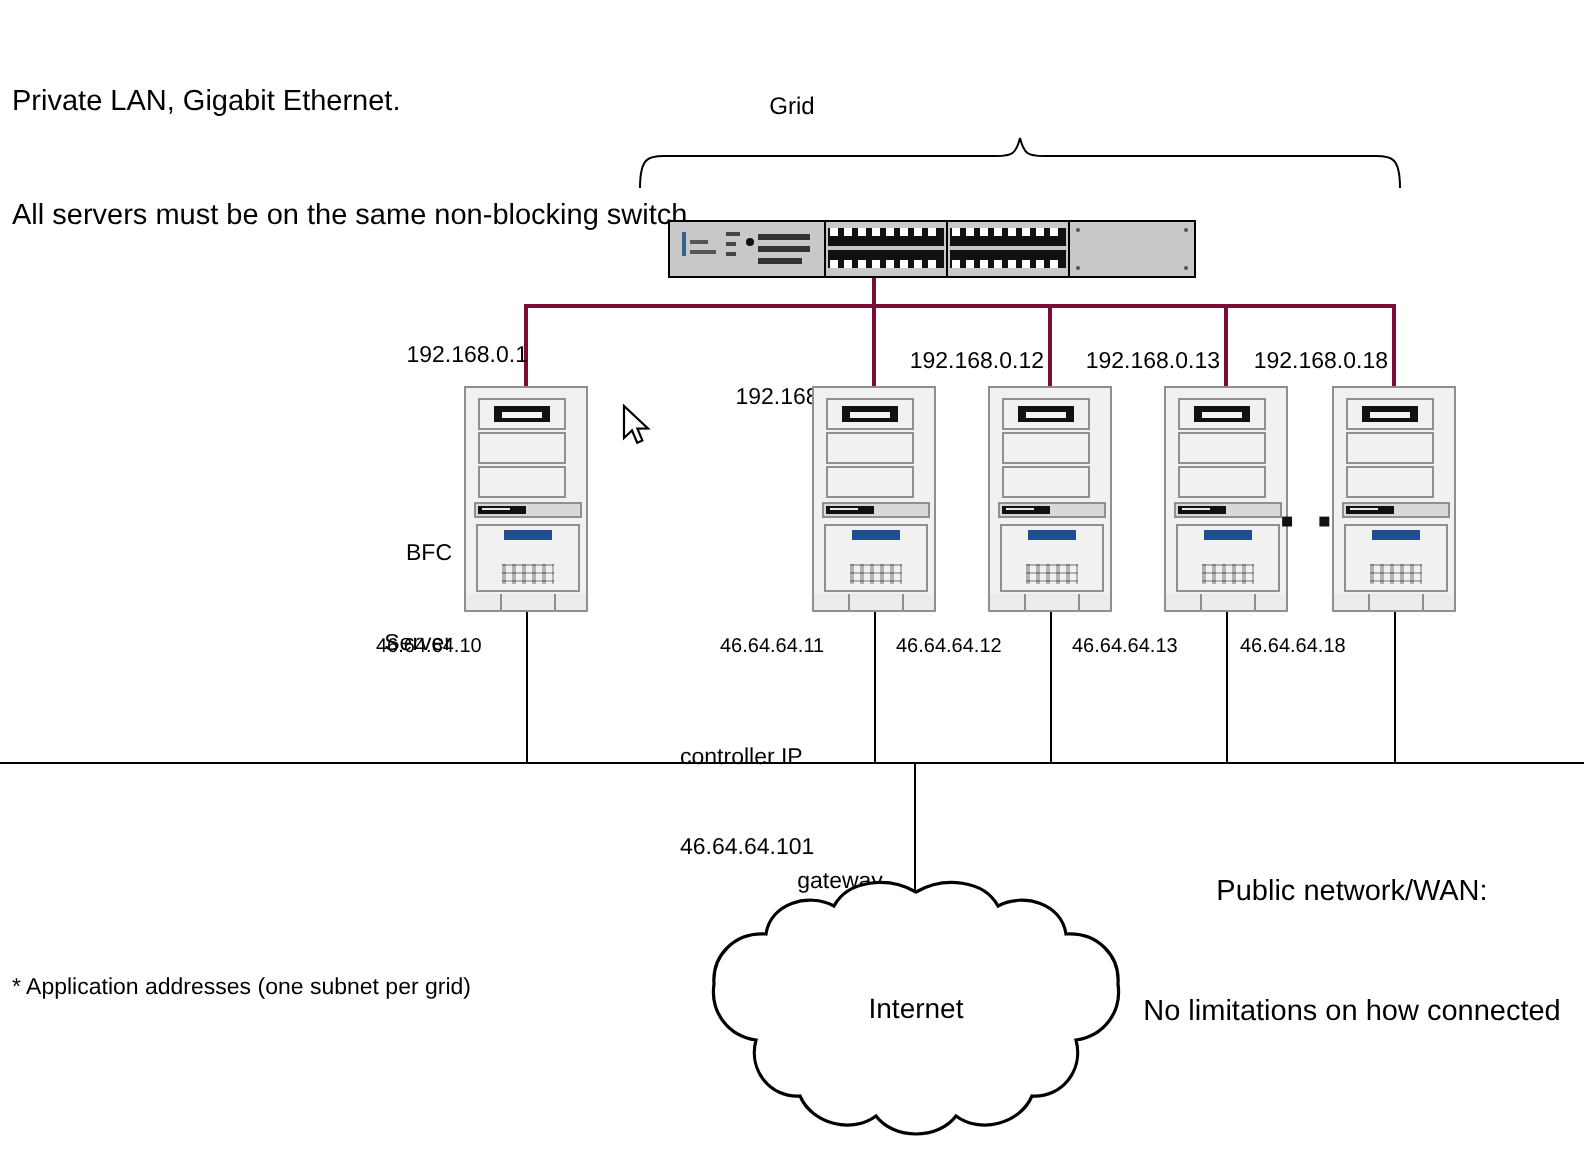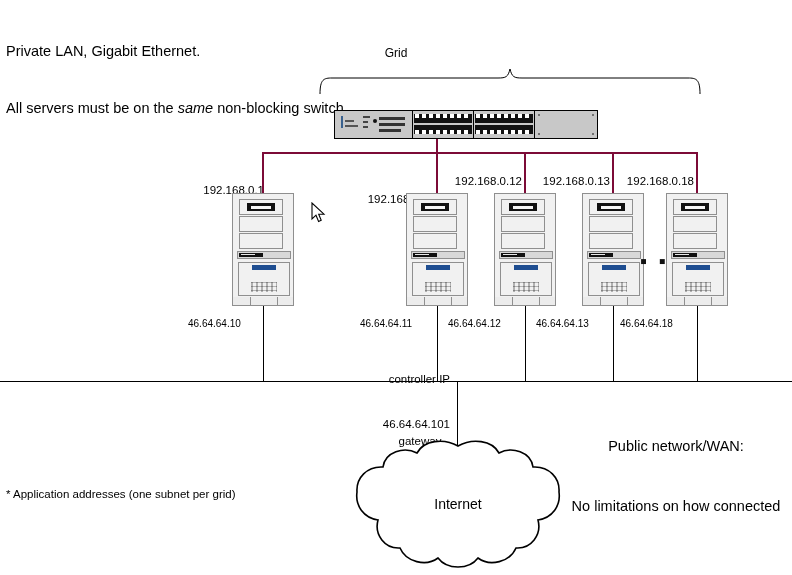--- a/index.html
+++ b/index.html
@@ -22,21 +22,21 @@
     white-space: pre;
     color: #000;
   }
   
   #header-note {
     left: 6px;
     top: 4px;
     font-size: 14.5px;
     line-height: 19px;
   }
-  #header-note .em { font-style: italic; }
+  #header-note .em { }
 
   
   #grid-label {
     left: 0; top: 46px;
     width: 792px;
     text-align: center;
     font-size: 12px;
   }
   #grid-brace {
     position: absolute;
@@ -240,21 +240,21 @@
     top: 250px;
     font-size: 20px;
     letter-spacing: 3px;
     font-weight: bold;
     color: #111;
   }
   #controller-note {
     left: 340px;
     top: 342px;
     width: 110px;
-    text-align: right;
+    text-align: left;
     font-size: 11.5px;
     line-height: 15px;
   }
   #gateway-note {
     left: 372px;
     top: 404px;
     width: 96px;
     text-align: center;
     font-size: 11.5px;
     line-height: 15px;
@@ -352,26 +352,30 @@
   <div class="wire" style="--maroon:#7c0b37; left:436px; top:139px; width:2px; height:14px;"></div>
 
   <div class="wire" style="--maroon:#7c0b37; left:262px; top:152px; width:436px; height:2px;"></div>
 
   <div class="wire" style="--maroon:#7c0b37; left:262px; top:152px; width:2px; height:42px;"></div>
   <div class="wire" style="--maroon:#7c0b37; left:436px; top:152px; width:2px; height:42px;"></div>
   <div class="wire" style="--maroon:#7c0b37; left:524px; top:152px; width:2px; height:42px;"></div>
   <div class="wire" style="--maroon:#7c0b37; left:612px; top:152px; width:2px; height:42px;"></div>
   <div class="wire" style="--maroon:#7c0b37; left:696px; top:152px; width:2px; height:42px;"></div>
 
-  <div class="txt ip-priv" style="left:178px; top:172px; width:86px;margin-top:12px;">192.168.0.1</div>
+  <div class="txt ip-priv" style="left:178px; top:172px; width:86px;">192.168.0.1</div>
   <div class="txt ip-priv" style="left:350px; top:193px; width:84px;">192.168.0.11</div>
   <div class="txt ip-priv" style="left:438px; top:175px; width:84px;">192.168.0.12</div>
   <div class="txt ip-priv" style="left:526px; top:175px; width:84px;">192.168.0.13</div>
   <div class="txt ip-priv" style="left:610px; top:175px; width:84px;">192.168.0.18</div>
 
+  <div class="txt" id="bfc-label">
+    <div>BFC</div>
+    <div>Server</div>
+  </div>
 
   <div class="server" style="left:232px;">
     <div class="sv-body">
       <div class="sv-bay b1">
           <span class="sv-drivefront"></span>
         </div>
       <div class="sv-bay b2"></div>
       <div class="sv-bay b3"></div>
       <div class="sv-floppy"></div>
       <div class="sv-lower">

